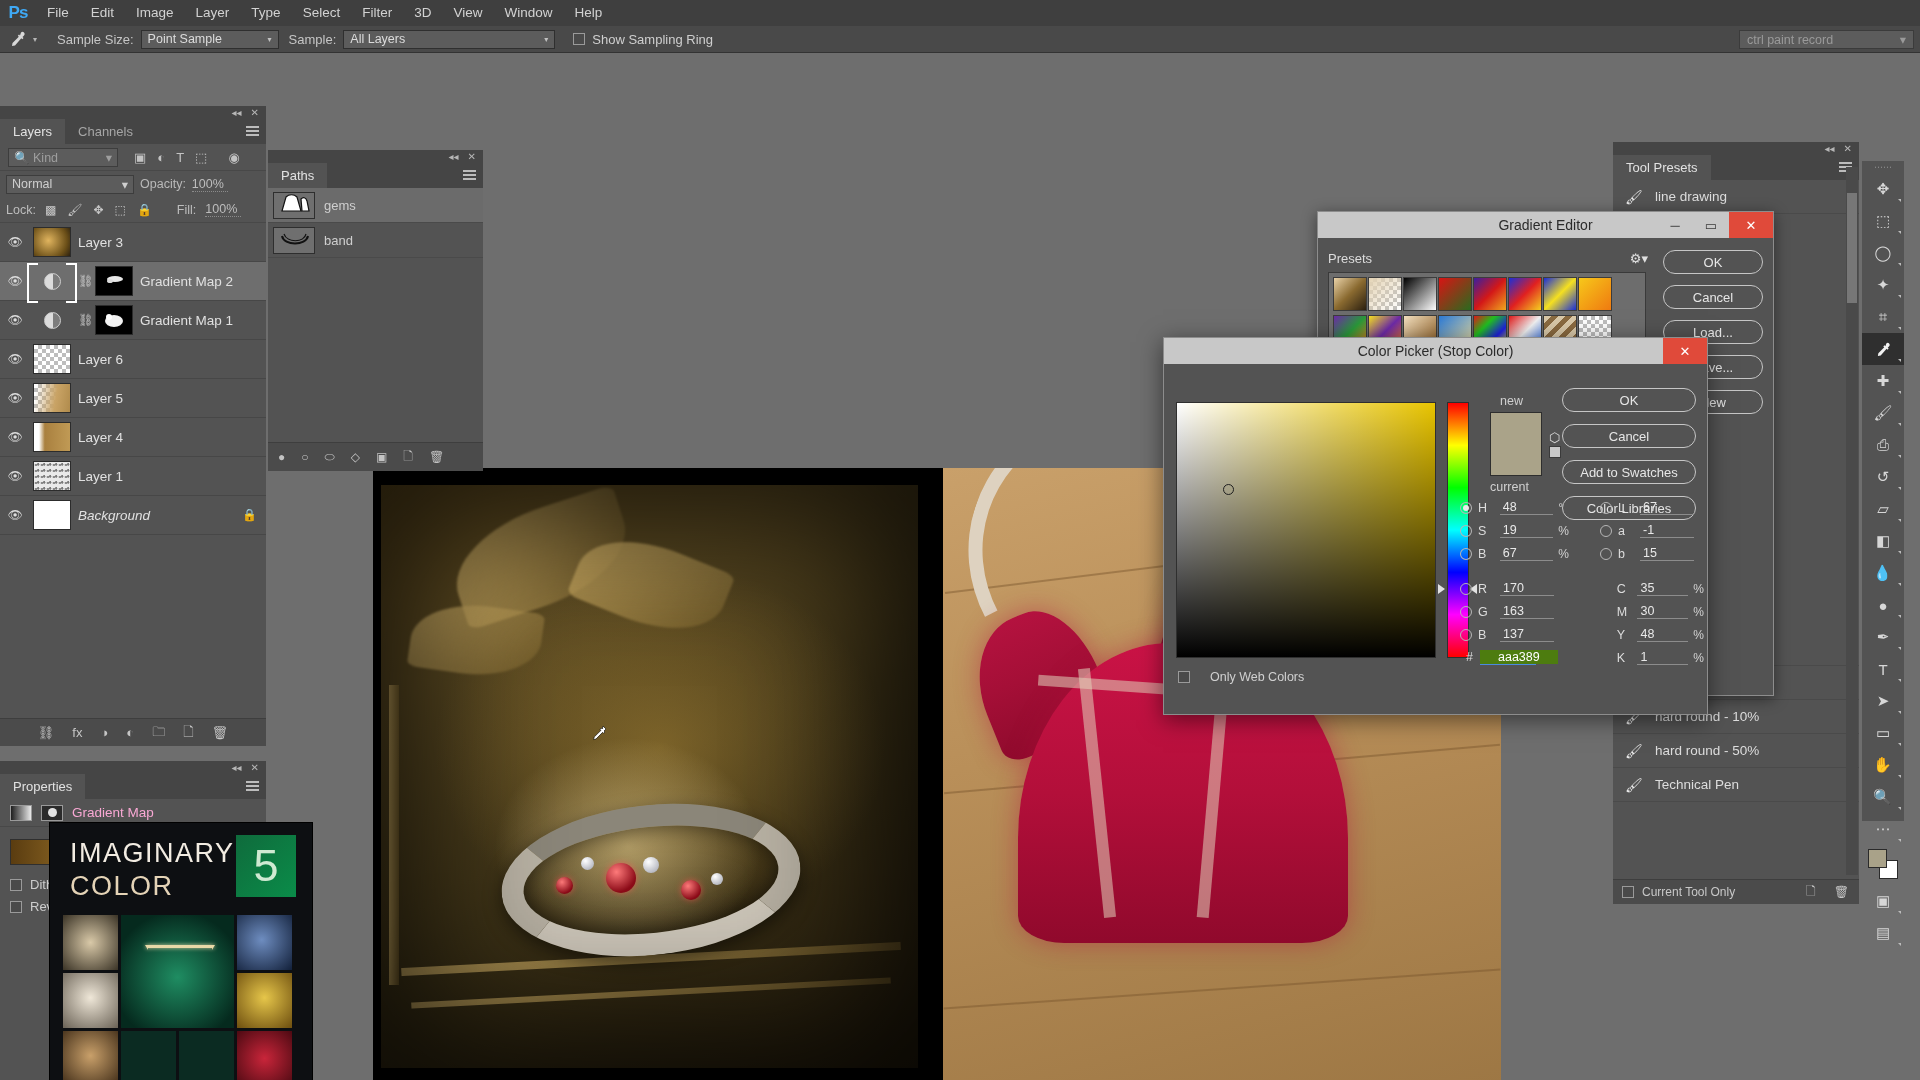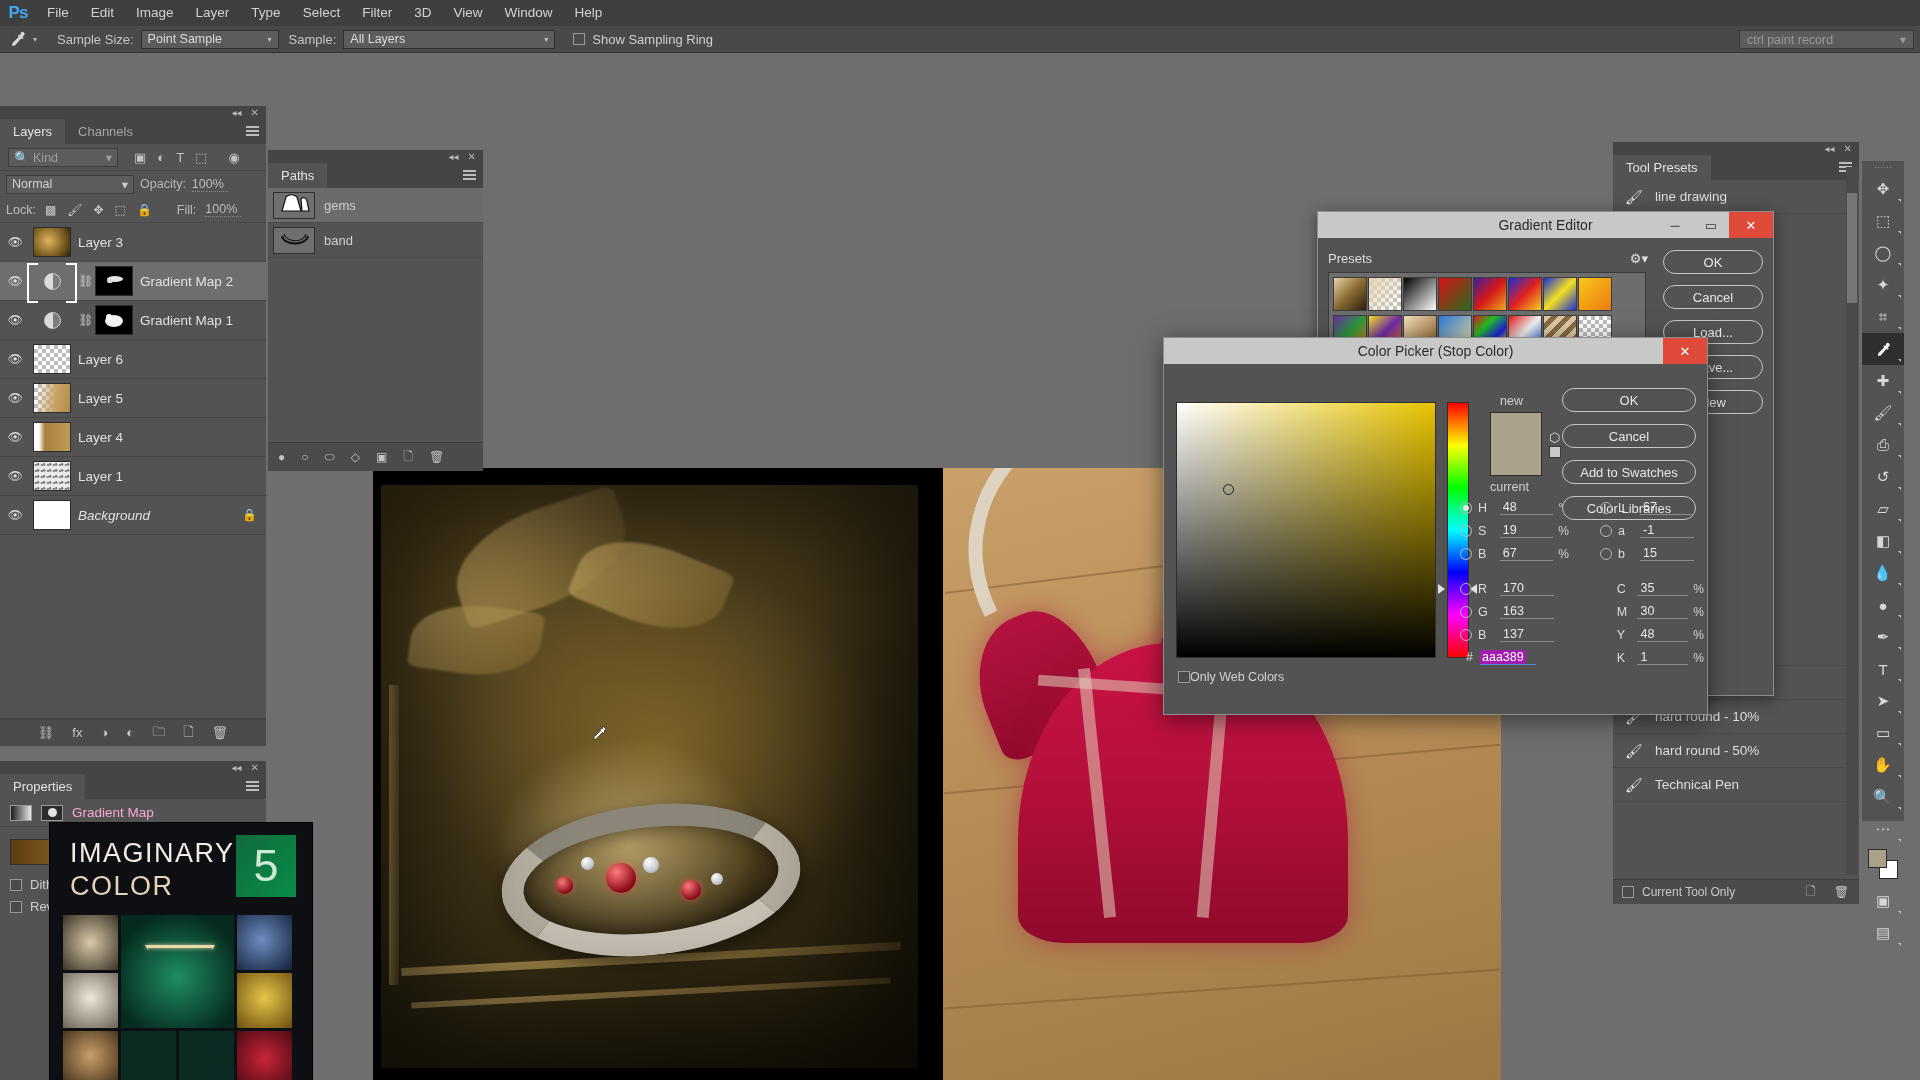--- a/index.html
+++ b/index.html
@@ -308,30 +308,30 @@
     position:absolute; left:283px; top:38px; width:22px; height:256px; border:1px solid #2f2f2f;
     background:linear-gradient(to bottom,#ff0000,#ffff00,#00ff00,#00ffff,#0000ff,#ff00ff,#ff0000);
   }
   .cp-hue-arrow-l { position:absolute; left:274px; width:0;height:0;
     border-top:5px solid transparent; border-bottom:5px solid transparent; border-left:7px solid #e2e2e2;}
   .cp-hue-arrow-r { position:absolute; left:306px; width:0;height:0;
     border-top:5px solid transparent; border-bottom:5px solid transparent; border-right:7px solid #e2e2e2;}
   .cp-preview { position:absolute; left:326px; top:48px; width:52px; height:64px; border:1px solid #2e2e2e;}
   .cp-lbl { position:absolute; color:#d0d0d0; font-size:12.5px; }
   .cp-buttons { position:absolute; left:398px; top:24px; width:134px; display:flex; flex-direction:column; gap:12px;}
-  .cp-webonly { position:absolute; left:14px; top:306px; display:flex; align-items:center; gap:0; font-size:12.5px; color:#d0d0d0;}
+  .cp-webonly { position:absolute; left:14px; top:306px; display:flex; align-items:center; gap:20px; font-size:12.5px; color:#d0d0d0;}
   .cp-vals { position:absolute; left:296px; top:134px; width:240px; }
   .vrow { display:flex; align-items:center; height:19px; margin-bottom:4px; }
   .radio { width:12px;height:12px;border-radius:50%;border:1.5px solid #b6b6b6;display:inline-block;margin-right:6px; position:relative;}
   .radio.on:after { content:""; position:absolute; left:2px;top:2px;width:6px;height:6px;border-radius:50%;background:#e9e9e9;}
   .vlab { width:22px; color:#dcdcdc; font-size:12.5px; }
   .vfield { width:54px; border-bottom:1px solid #8c8c8c; color:#e8e8e8; font-size:12.5px; padding-left:3px;}
   .vunit { width:18px; color:#d2d2d2; font-size:12px; margin-left:5px;}
   .hexrow { display:flex; align-items:center; margin-top:5px; }
-  .hexval { background:#a21caf; color:#fff; padding:0 2px; font-size:12.5px; }
+  .hexval { background:#4d7c0f; color:#fff; padding:0 18px; font-size:12.5px; }
   .hexline { border-bottom:1px solid #4a8ae0; width:56px; }
   .cube { position:absolute; left:385px; top:66px; color:#d6d6d6; font-size:13px;}
   .cube-sq { position:absolute; left:385px; top:82px; width:12px;height:12px;background:#c9c9c9;border:1px solid #3a3a3a;}
 </style>
 </head>
 <body>
 
 <div class="app">
 
   <div class="menubar">

